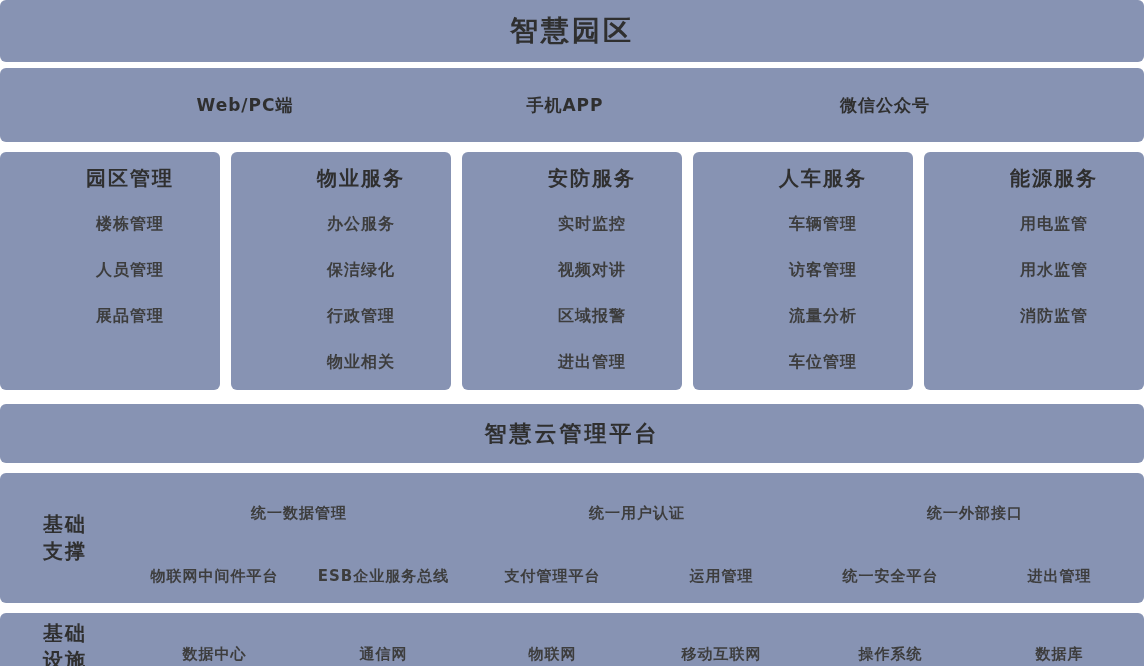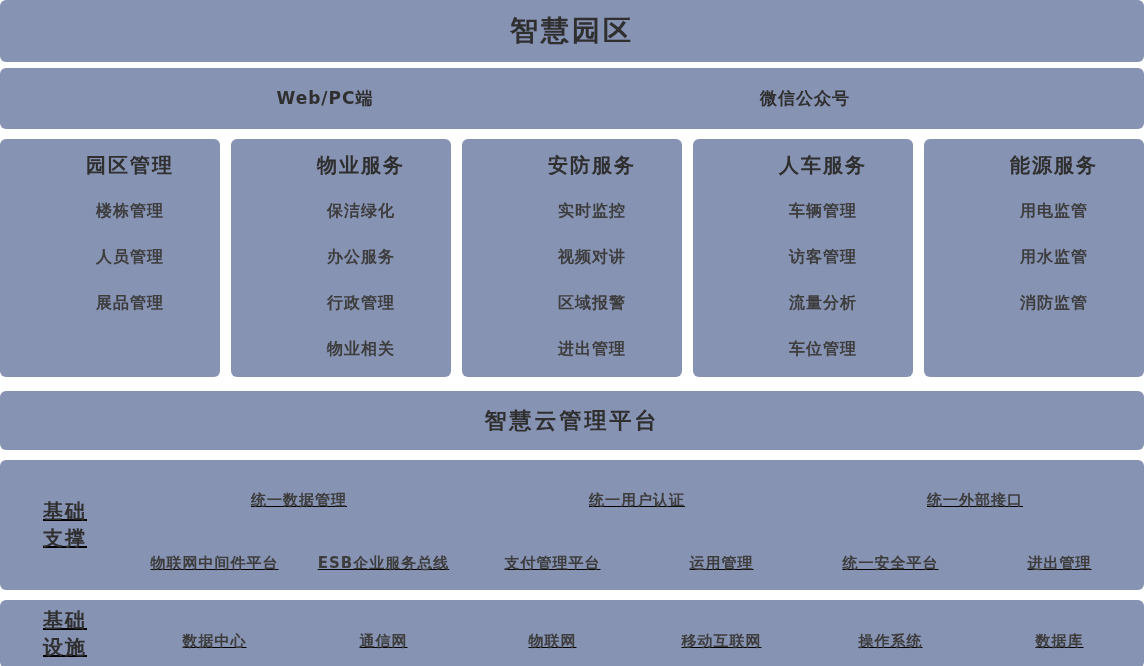--- a/index.html
+++ b/index.html
@@ -15,37 +15,37 @@
 
   .gap6  { height: 6px;  flex: none; }
   .gap10 { height: 10px; flex: none; }
   .gap14 { height: 14px; flex: none; }
 
   
   .title-banner { height: 62px; flex: none; display: flex; align-items: center; justify-content: center; }
   .title-text { font-size: 28px; font-weight: bold; color: var(--heading_text, #2f2f2f); letter-spacing: 3px; }
 
   
-  .access-banner { height: 61px; flex: none; display: flex; align-items: center; padding: 0 99px 0 85px; }
+  .access-banner { height: 74px; flex: none; display: flex; align-items: center; padding: 0 99px 0 85px; }
   .access-banner .cell { flex: 1; text-align: center; font-size: 17px; font-weight: bold; color: var(--heading_text, #2f2f2f); letter-spacing: 1px; }
 
   
   .services { height: 238px; flex: none; display: flex; gap: 11px; background: #ffffff; }
   .svc-col { flex: 1; display: flex; flex-direction: column; padding-top: 14px; padding-left: 40px; }
   .svc-title { height: 24px; line-height: 24px; text-align: center; font-size: 20px; font-weight: bold;
                color: var(--heading_text, #2f2f2f); margin-bottom: 11px; letter-spacing: 2px; }
   .svc-item { height: 46px; display: flex; align-items: center; justify-content: center;
               font-size: 16px; font-weight: 600; color: var(--item_text, #3f3f3f); letter-spacing: 1px; }
 
   
   .cloud-banner { height: 59px; flex: none; display: flex; align-items: center; justify-content: center; }
   .cloud-text { font-size: 22px; font-weight: bold; color: var(--heading_text, #2f2f2f); letter-spacing: 3px; }
 
   
-  .section { display: flex; flex: none; text-decoration: underline; }
+  .section { display: flex; flex: none; }
   .support { height: 130px; }
   .infra { height: 68px; }
   .section-label { width: 130px; flex: none; display: flex; flex-direction: column; align-items: center; justify-content: center;
                    font-size: 20px; font-weight: bold; color: var(--heading_text, #2f2f2f); line-height: 1.35; letter-spacing: 2px; }
   .section-body { flex: 1; display: flex; flex-direction: column; justify-content: center; gap: 30px; }
   .infra .section-body { gap: 0; }
   .row { display: flex; }
   .row .cell { flex: 1; text-align: center; font-size: 15px; font-weight: bold; color: var(--item_text, #3f3f3f); letter-spacing: 1px; margin-top: 14px; }
 </style>
 </head>
@@ -54,38 +54,39 @@
 <div class="page">
 
   <div class="panel title-banner">
     <span class="title-text">智慧园区</span>
   </div>
 
   <div class="gap6"></div>
 
   <div class="panel access-banner">
     <span class="cell">Web/PC端</span>
+    <span class="cell">手机APP</span>
     <span class="cell">微信公众号</span>
   </div>
 
   <div class="gap10"></div>
 
   <div class="services">
 
     <div class="panel svc-col">
       <div class="svc-title">园区管理</div>
       <div class="svc-item">楼栋管理</div>
       <div class="svc-item">人员管理</div>
       <div class="svc-item">展品管理</div>
     </div>
 
     <div class="panel svc-col">
       <div class="svc-title">物业服务</div>
+      <div class="svc-item">办公服务</div>
       <div class="svc-item">保洁绿化</div>
-      <div class="svc-item">办公服务</div>
       <div class="svc-item">行政管理</div>
       <div class="svc-item">物业相关</div>
     </div>
 
     <div class="panel svc-col">
       <div class="svc-title">安防服务</div>
       <div class="svc-item">实时监控</div>
       <div class="svc-item">视频对讲</div>
       <div class="svc-item">区域报警</div>
       <div class="svc-item">进出管理</div>

